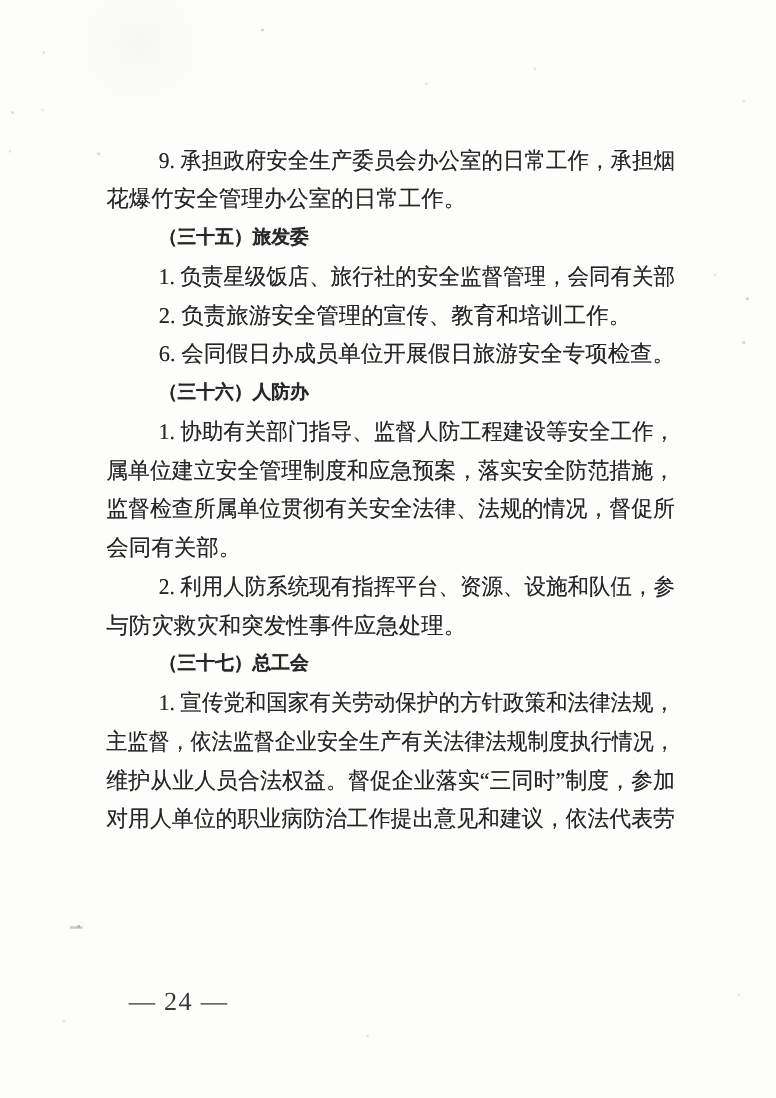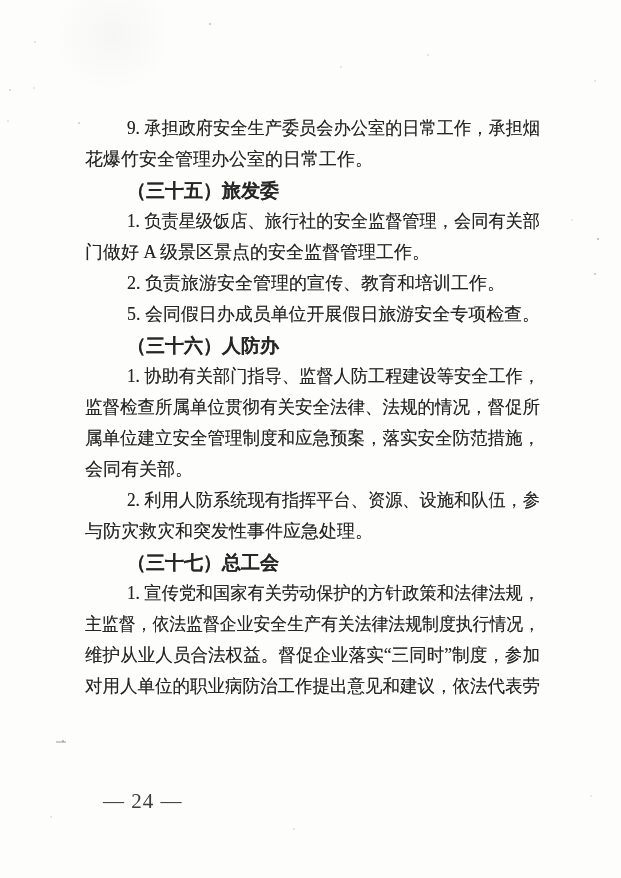--- a/index.html
+++ b/index.html
@@ -32,21 +32,21 @@
   .line {
     height: 31px;
     line-height: 31px;
     font-size: 18px;
     white-space: nowrap;
     text-shadow: 0 0 0.4px rgba(40,40,40,0.55);
   }
   .line.indent { padding-left: 42px; }
   .line.heading {
     font-weight: bold;
-    font-size: 19px;
+    font-size: 15px;
     text-shadow: 0 0 0.6px rgba(30,30,30,0.7);
   }
   .line-text {
     display: inline-block;
     transform-origin: 0 50%;
     white-space: nowrap;
   }
   .page-number {
     position: absolute;
     left: 103px;
@@ -100,40 +100,37 @@
   </div>
       <div class="line">
     <span class="line-text">花爆竹安全管理办公室的日常工作。</span>
   </div>
       <div class="line indent heading">
     <span class="line-text">（三十五）旅发委</span>
   </div>
       <div class="line indent fill">
     <span class="line-text" style="transform: scaleX(0.956019);">1. 负责星级饭店、旅行社的安全监督管理，会同有关部</span>
   </div>
-      <div class="line">
-    <span class="line-text">门做好 A 级景区景点的安全监督管理工作。</span>
-  </div>
       <div class="line indent">
     <span class="line-text">2. 负责旅游安全管理的宣传、教育和培训工作。</span>
   </div>
       <div class="line indent">
-    <span class="line-text" style="transform: scaleX(0.997585);">5. 会同假日办成员单位开展假日旅游安全专项检查。</span>
+    <span class="line-text" style="transform: scaleX(0.997585);">6. 会同假日办成员单位开展假日旅游安全专项检查。</span>
   </div>
       <div class="line indent heading">
     <span class="line-text">（三十六）人防办</span>
   </div>
       <div class="line indent fill">
     <span class="line-text" style="transform: scaleX(0.956019);">1. 协助有关部门指导、监督人防工程建设等安全工作，</span>
   </div>
       <div class="line fill">
-    <span class="line-text" style="transform: scaleX(0.972222);">监督检查所属单位贯彻有关安全法律、法规的情况，督促所</span>
+    <span class="line-text" style="transform: scaleX(0.972222);">属单位建立安全管理制度和应急预案，落实安全防范措施，</span>
   </div>
       <div class="line fill">
-    <span class="line-text" style="transform: scaleX(0.972222);">属单位建立安全管理制度和应急预案，落实安全防范措施，</span>
+    <span class="line-text" style="transform: scaleX(0.972222);">监督检查所属单位贯彻有关安全法律、法规的情况，督促所</span>
   </div>
       <div class="line">
     <span class="line-text">会同有关部。</span>
   </div>
       <div class="line indent fill">
     <span class="line-text" style="transform: scaleX(0.956019);">2. 利用人防系统现有指挥平台、资源、设施和队伍，参</span>
   </div>
       <div class="line">
     <span class="line-text">与防灾救灾和突发性事件应急处理。</span>
   </div>

